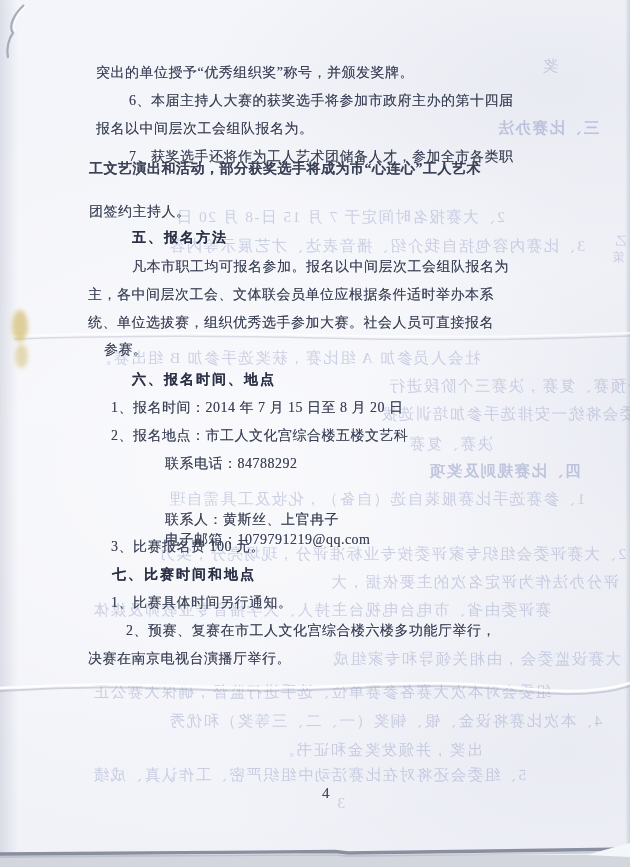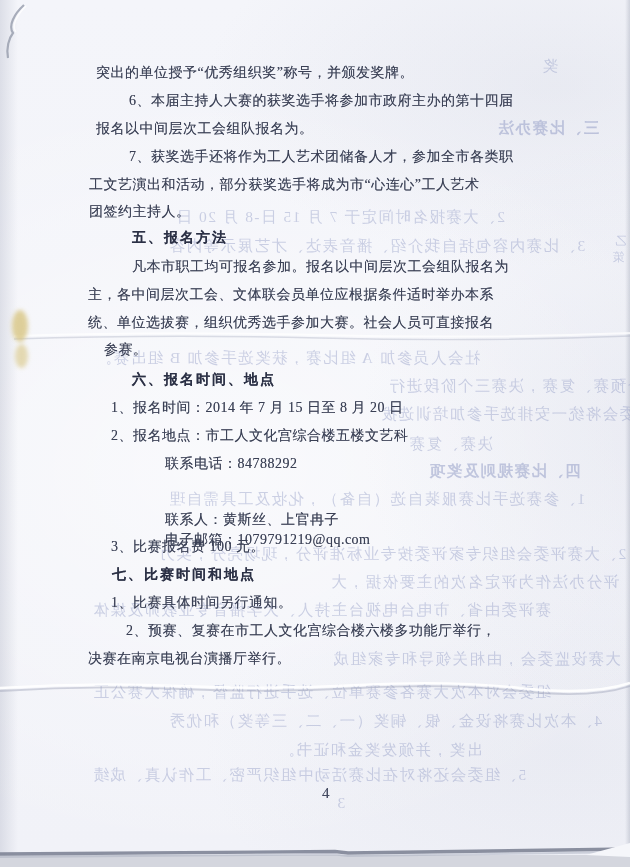--- a/index.html
+++ b/index.html
@@ -124,21 +124,21 @@
         <div class="bleed-line" style="left: 168px; top: 711px;">4、本次比赛将设金、银、铜奖（一、二、三等奖）和优秀</div>
         <div class="bleed-line" style="left: 278px; top: 740px;">出奖，并颁发奖金和证书。</div>
         <div class="bleed-line" style="left: 92px; top: 765px;">5、组委会还将对在比赛活动中组织严密、工作认真、成绩</div>
         <div class="bleed-line" style="left: 336px; top: 794px;">3</div>
       </div>
     <div id="text-layer">
         <div class="line" style="left: 96px; top: 64px;">突出的单位授予“优秀组织奖”称号，并颁发奖牌。</div>
         <div class="line" style="left: 129px; top: 92px;">6、本届主持人大赛的获奖选手将参加市政府主办的第十四届</div>
         <div class="line" style="left: 96px; top: 120px;">报名以中间层次工会组队报名为。</div>
         <div class="line" style="left: 129px; top: 148px;">7、获奖选手还将作为工人艺术团储备人才，参加全市各类职</div>
-        <div class="line" style="left: 89px; top: 176px;">工文艺演出和活动，部分获奖选手将成为市“心连心”工人艺术</div>
+        <div class="line" style="left: 89px; top: 160px; font-weight: bold;">工文艺演出和活动，部分获奖选手将成为市“心连心”工人艺术</div>
         <div class="line" style="left: 89px; top: 203px;">团签约主持人。</div>
         <div class="line bold" style="left: 132px; top: 229px;">五、报名方法</div>
         <div class="line" style="left: 132px; top: 258px;">凡本市职工均可报名参加。报名以中间层次工会组队报名为</div>
         <div class="line" style="left: 88px; top: 286px;">主，各中间层次工会、文体联会员单位应根据条件适时举办本系</div>
         <div class="line" style="left: 88px; top: 314px;">统、单位选拔赛，组织优秀选手参加大赛。社会人员可直接报名</div>
         <div class="line" style="left: 104px; top: 341px;">参赛。</div>
         <div class="line bold" style="left: 132px; top: 371px;">六、报名时间、地点</div>
         <div class="line" style="left: 111px; top: 399px;">1、报名时间：2014 年 7 月 15 日至 8 月 20 日</div>
         <div class="line" style="left: 111px; top: 427px;">2、报名地点：市工人文化宫综合楼五楼文艺科</div>
         <div class="line" style="left: 165px; top: 455px;">联系电话：84788292</div>

